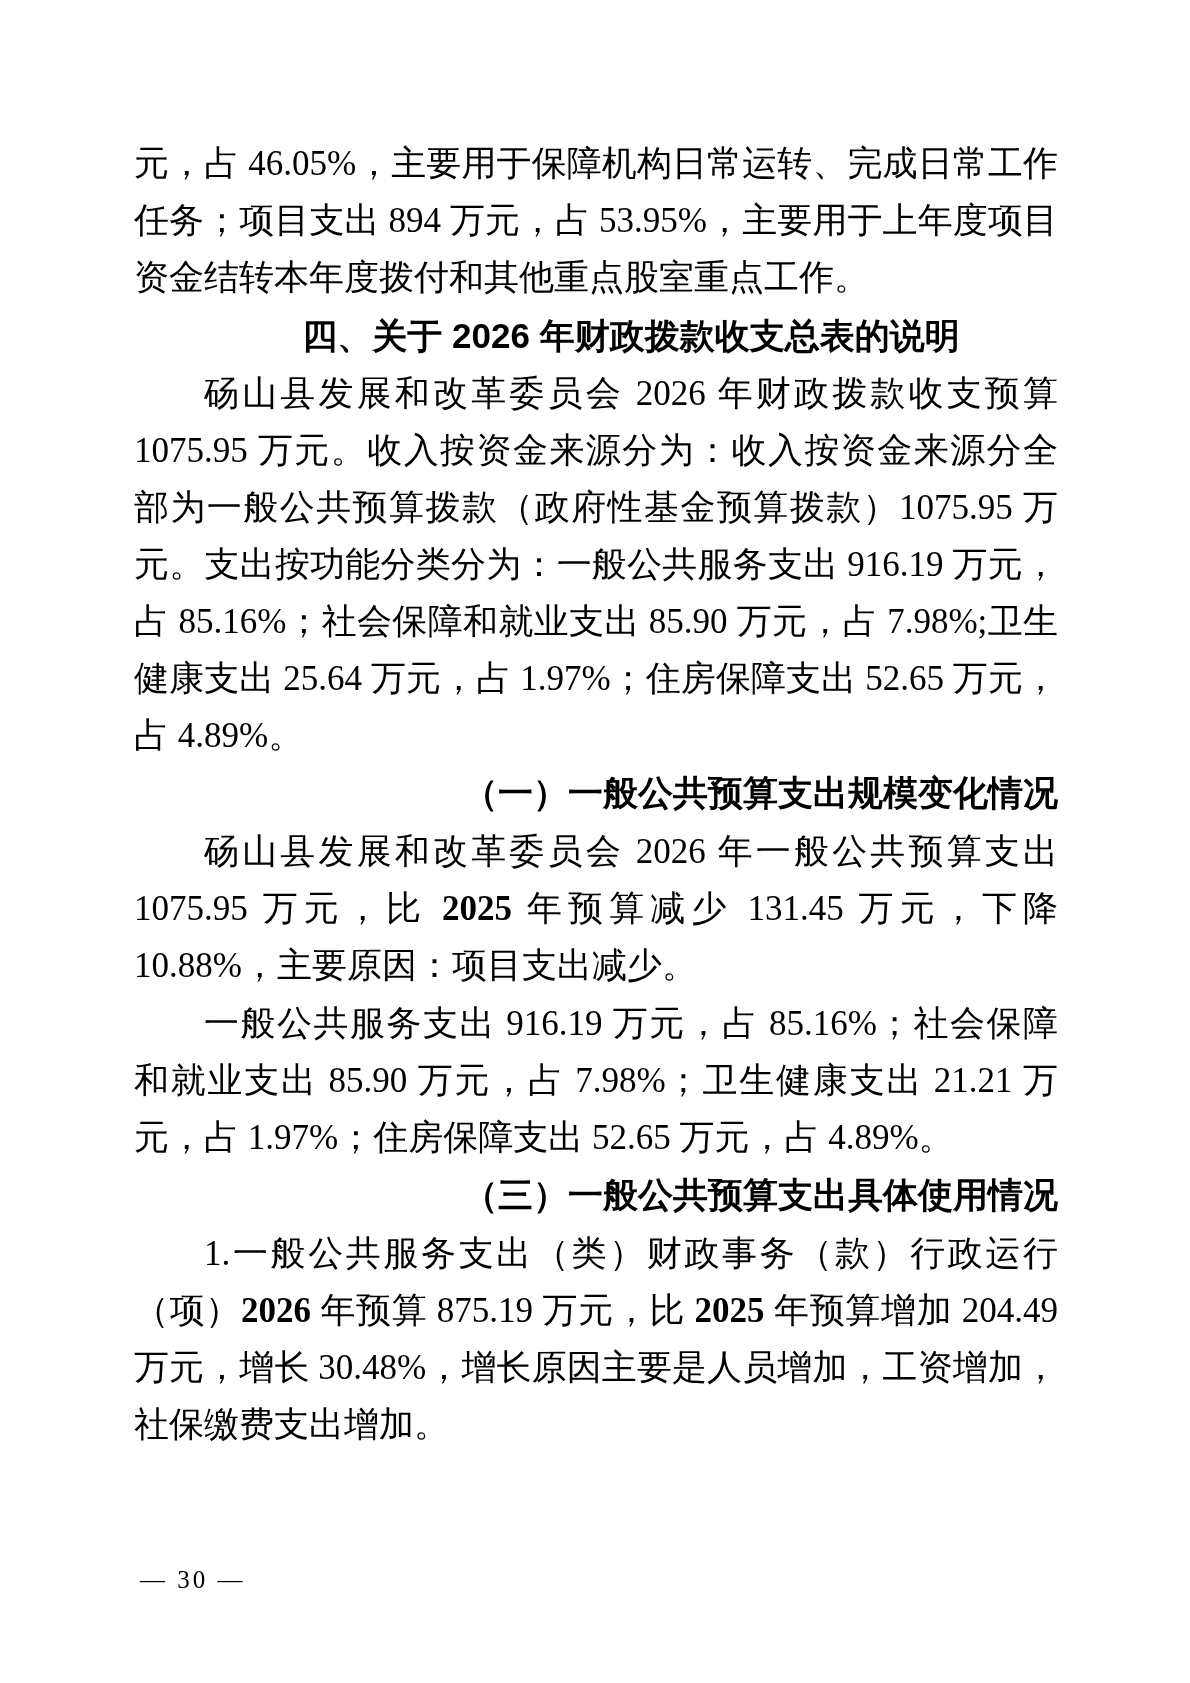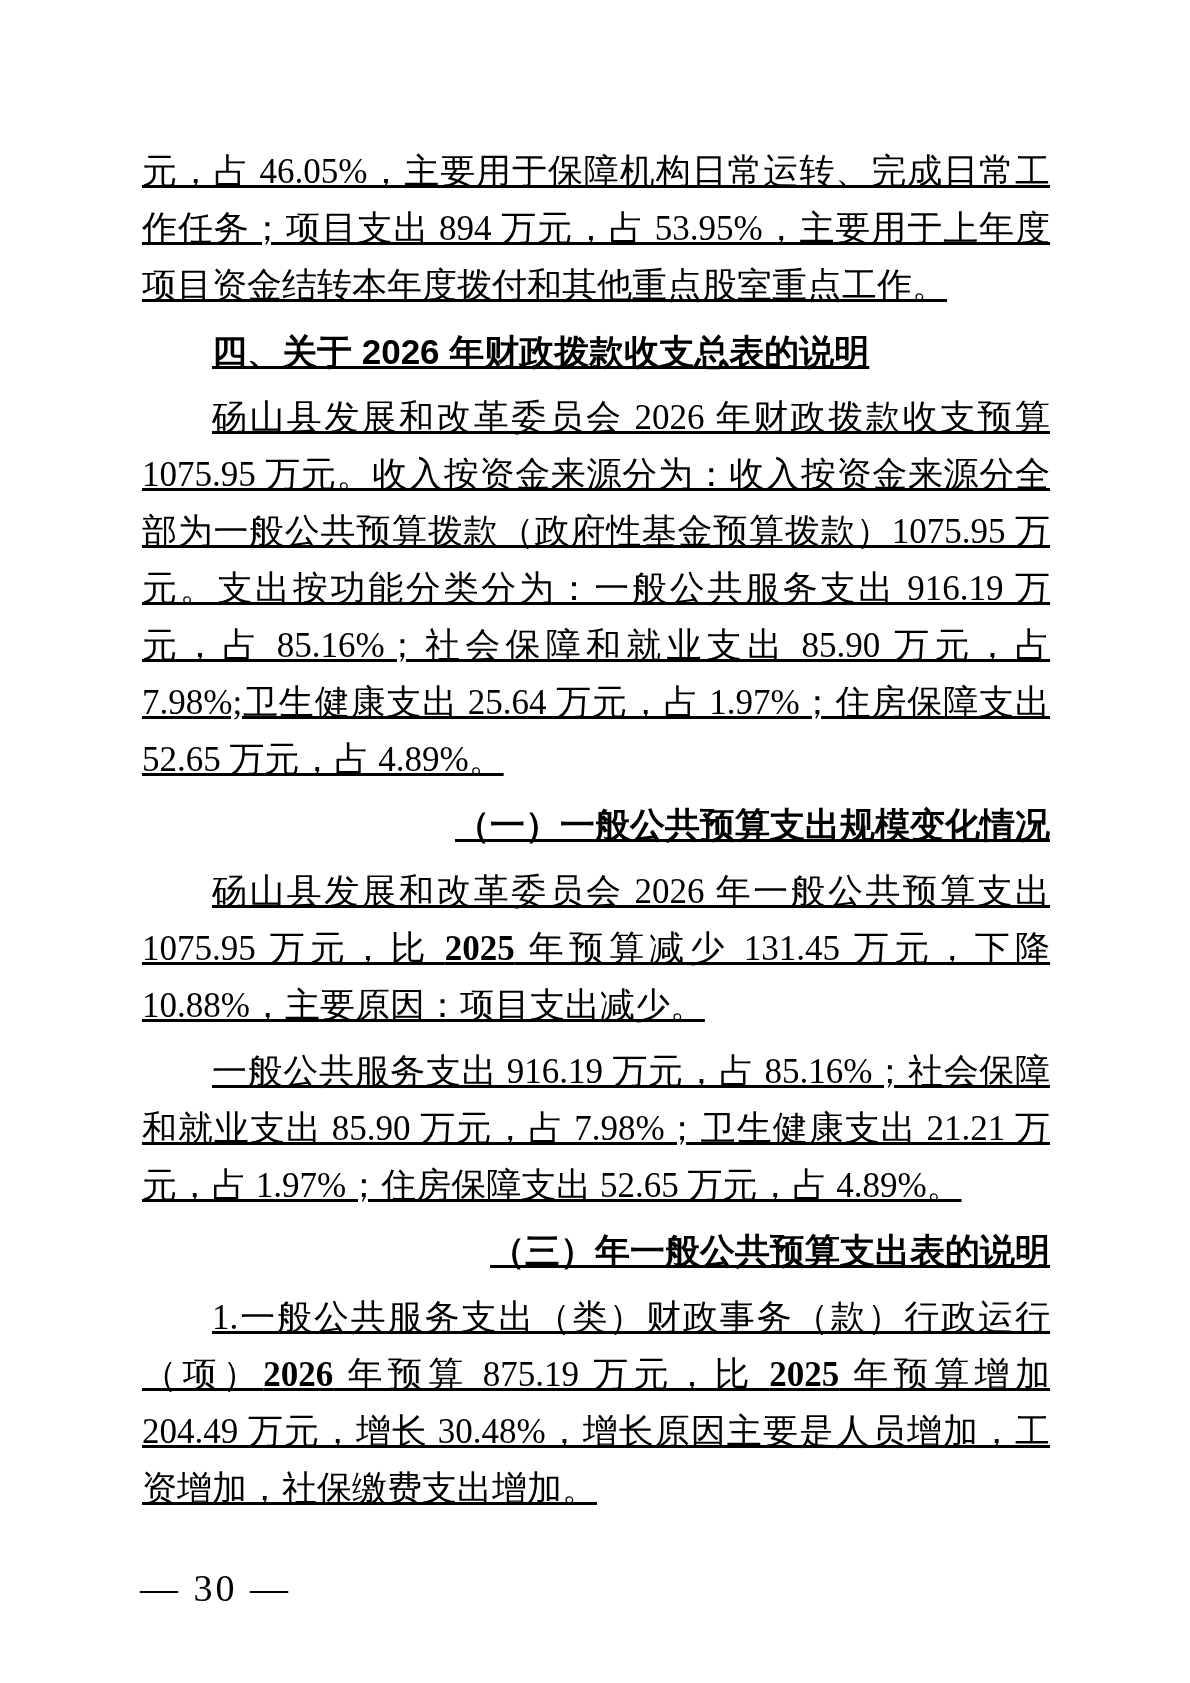--- a/index.html
+++ b/index.html
@@ -21,60 +21,59 @@
     left: 133px;
     top: 134px;
     width: 926px;
     font-family: "Liberation Serif", "DejaVu Serif", serif;
     font-size: 35px;
     line-height: 57px;
     text-align: justify;
     color: #000000;
   }
   p.para {
-    margin: 9px;
+    margin: 1px;
     padding: 0;
     text-indent: 2em;
-    text-decoration: underline;
   }
   p.body-continuation {
     text-indent: 0;
   }
   p.heading1 {
     font-family: "Liberation Sans", "DejaVu Sans", sans-serif;
     font-weight: bold;
-    text-align: left;
+    text-align: center;
   }
   p.heading2 {
     font-family: "Liberation Serif", "DejaVu Serif", serif;
     font-weight: bold;
     text-align: right;
   }
   .bold {
     font-weight: bold;
   }
   .page-number {
     position: absolute;
     left: 140px;
     top: 1566px;
     font-family: "Liberation Serif", "DejaVu Serif", serif;
-    font-size: 38px;
+    font-size: 25px;
     letter-spacing: 3px;
     color: #000000;
     white-space: pre;
   }
 </style>
 </head>
 <body>
 
 <div class="page">
   <div class="content" id="doc-body">
       <p class="para body-continuation"><span>元，占 46.05%，主要用于保障机构日常运转、完成日常工作任务；项目支出 894 万元，占 53.95%，主要用于上年度项目资金结转本年度拨付和其他重点股室重点工作。</span></p>
       <p class="para heading1"><span>四、关于 2026 年财政拨款收支总表的说明</span></p>
       <p class="para body"><span>砀山县发展和改革委员会 2026 年财政拨款收支预算 1075.95 万元。收入按资金来源分为：收入按资金来源分全部为一般公共预算拨款（政府性基金预算拨款）1075.95 万元。支出按功能分类分为：一般公共服务支出 916.19 万元，占 85.16%；社会保障和就业支出 85.90 万元，占 7.98%;卫生健康支出 25.64 万元，占 1.97%；住房保障支出 52.65 万元，占 4.89%。</span></p>
       <p class="para heading2"><span>（一）一般公共预算支出规模变化情况</span></p>
       <p class="para body"><span>砀山县发展和改革委员会 2026 年一般公共预算支出 1075.95 万元，比 </span><span class="bold">2025</span><span> 年预算减少 131.45 万元，下降 10.88%，主要原因：项目支出减少。</span></p>
       <p class="para body"><span>一般公共服务支出 916.19 万元，占 85.16%；社会保障和就业支出 85.90 万元，占 7.98%；卫生健康支出 21.21 万元，占 1.97%；住房保障支出 52.65 万元，占 4.89%。</span></p>
-      <p class="para heading2"><span>（三）年一般公共预算支出表的说明</span></p>
+      <p class="para heading2"><span>（三）一般公共预算支出具体使用情况</span></p>
       <p class="para body"><span>1.一般公共服务支出（类）财政事务（款）行政运行（项）</span><span class="bold">2026</span><span> 年预算 875.19 万元，比 </span><span class="bold">2025</span><span> 年预算增加 204.49 万元，增长 30.48%，增长原因主要是人员增加，工资增加，社保缴费支出增加。</span></p>
     </div>
   <div class="page-number">— 30 —</div>
 </div>
 
 </body></html>

